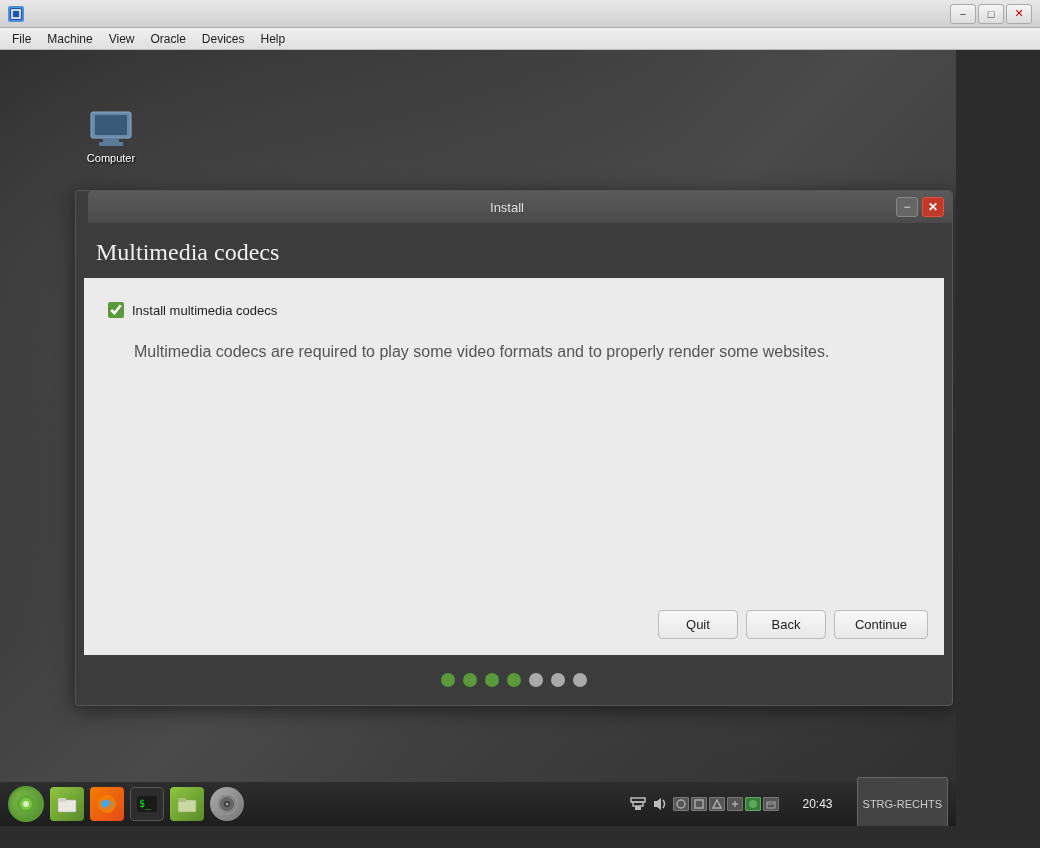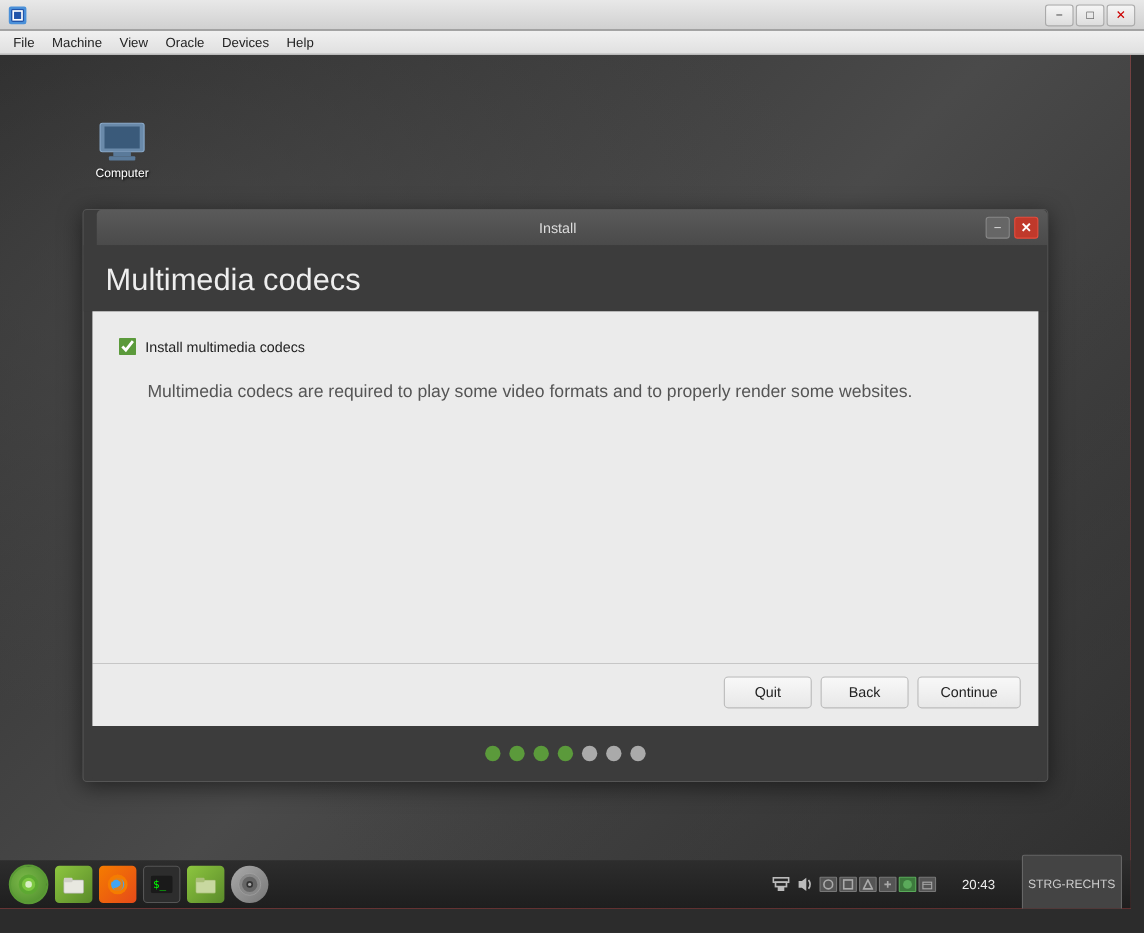--- a/index.html
+++ b/index.html
@@ -80,21 +80,21 @@
     .vbox-menu-item {
       padding: 2px 8px;
       font-size: 12px;
       color: #222;
       cursor: pointer;
       border-radius: 3px;
     }
 
     
     .vm-desktop {
-      width: 1028px;
+      width: 956px;
       height: 776px;
       background: #ef4444;
       position: relative;
       overflow: hidden;
     }
 
     
     .desktop-bg {
       position: absolute;
       inset: 0;
@@ -182,23 +182,24 @@
       color: #fff;
       font-weight: bold;
     }
 
     .dialog-header {
       padding: 16px 20px 12px;
       background: #3c3c3c;
     }
 
     .dialog-header-title {
-      font-size: 28px;
+      font-size: 24px;
       color: #eee;
       font-weight: 300;
+      font-family: Liberation Serif, serif;
     }
 
     .dialog-content {
       background: #ebebeb;
       margin: 0 8px;
       padding: 24px 24px 16px;
       min-height: 320px;
     }
 
     .checkbox-row {

